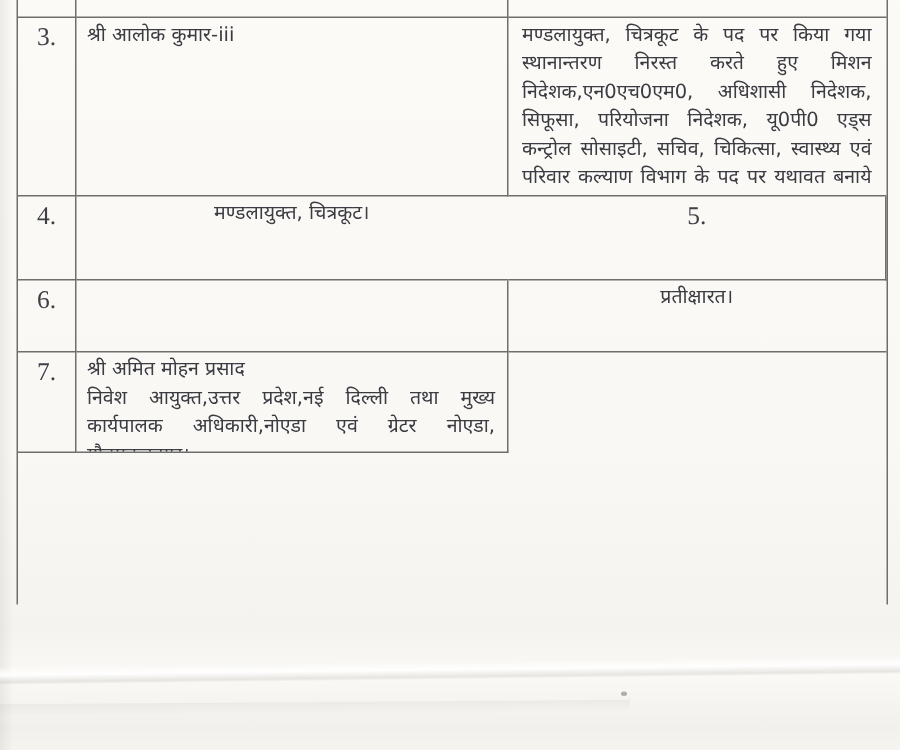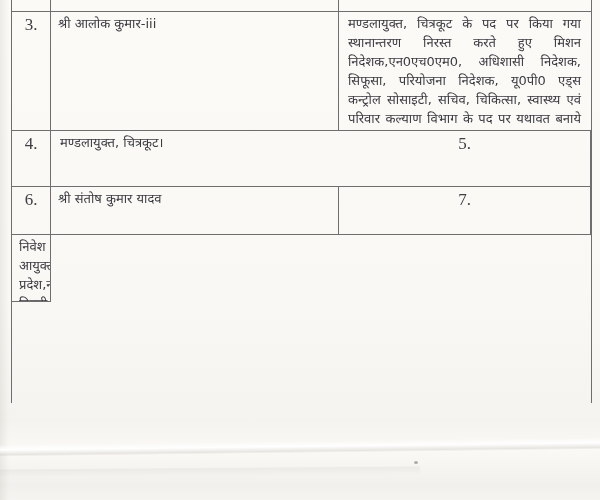--- a/index.html
+++ b/index.html
@@ -50,21 +50,21 @@
     color:var(--ink);font-size:13px;line-height:19px;
   }
   .c3{border-right:none;}
   .sn{
     font-family:"Liberation Serif","DejaVu Serif",serif;
     font-size:17px;text-align:center;padding-top:3px;color:#3f3f46;
   }
   .left-cell{padding:2px 8px 2px 7px;}
   .right-cell{padding:2px 10px 2px 9px;}
   .desig{text-align:justify;}
-  .align-center{}
+  .align-center{text-align:center;}
   .align-justify{text-align:justify;}
   .align-jc{text-align:justify;text-align-last:center;}
 </style>
 </head>
 <body>
 
 <div class="page">
   <div class="doc-table">
 
     <div class="cell c1"></div>
@@ -89,27 +89,30 @@
     </div>
 
     <div class="cell c1 sn">
       <span>5.</span>
     </div>
 
     <div class="cell c1 sn">
       <span>6.</span>
     </div>
     <div class="cell c2 left-cell">
-      <div class="name">श्री संतोष कुमार यादव</div>
+    </div>
+    <div class="cell c3 right-cell align-center">
+      <div>प्रतीक्षारत।</div>
     </div>
 
     <div class="cell c1 sn">
       <span>7.</span>
     </div>
     <div class="cell c2 left-cell">
+      <div class="name">श्री अमित मोहन प्रसाद</div>
       <div class="desig">निवेश आयुक्त,उत्तर प्रदेश,नई दिल्ली तथा मुख्य कार्यपालक अधिकारी,नोएडा एवं ग्रेटर नोएडा, गौतमबुद्धनगर।</div>
     </div>
 
   </div>
 
   <div class="edge-shade"></div>
   <div class="crease-a"></div>
   <div class="crease-b"></div>
   <div class="speck"></div>
 </div>

